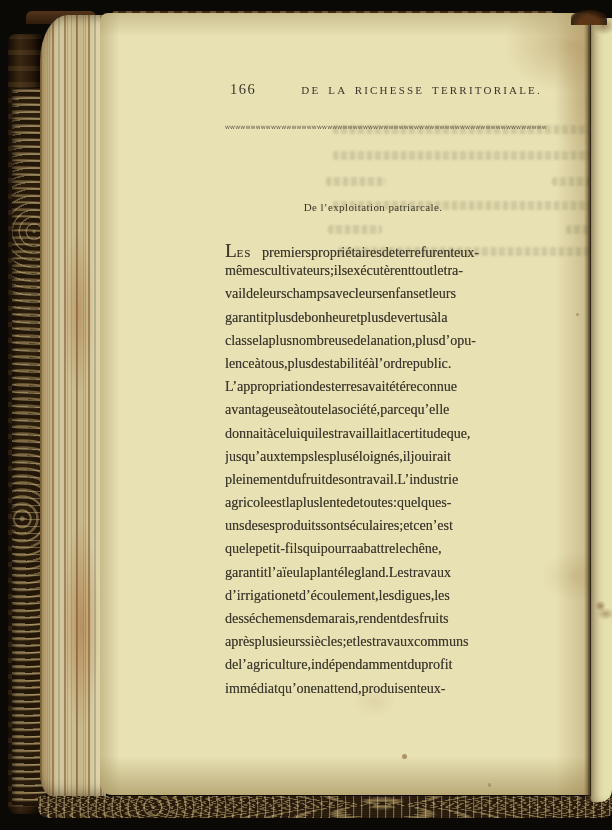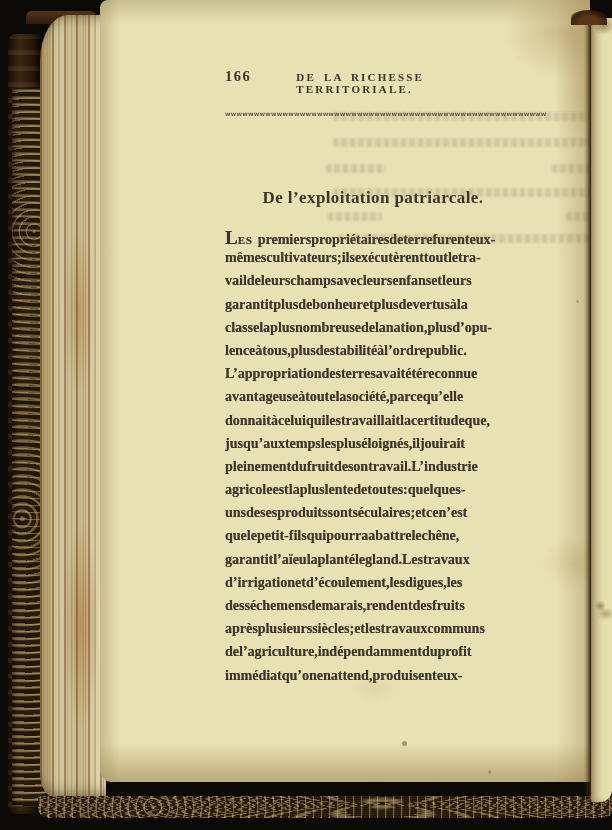--- a/index.html
+++ b/index.html
@@ -43,31 +43,30 @@
     background-image:
       radial-gradient(ellipse 26px 150px at 62% 78%, rgba(154,80,30,.38), rgba(154,80,30,0) 70%),
       radial-gradient(ellipse 22px 120px at 58% 38%, rgba(150,85,35,.30), rgba(150,85,35,0) 70%),
       repeating-linear-gradient(90deg, rgba(120,80,40,.55) 0 2px, rgba(0,0,0,0) 2px 7px, rgba(150,140,95,.5) 7px 8px, rgba(0,0,0,0) 8px 12px),
       repeating-linear-gradient(90deg, rgba(95,110,85,.32) 0 1px, rgba(0,0,0,0) 1px 9px),
       linear-gradient(90deg,#a98f5e,#d6caa0 28%,#c8b88a 62%,#ded3a8 86%,#e4dab0);
     border-radius:28px 0 0 16px / 46px 0 0 24px;
     box-shadow:inset 0 10px 12px -8px rgba(60,40,15,.55), inset 0 -12px 14px -8px rgba(60,40,15,.6);
   }
   .page{
-    position:absolute;left:100px;top:0;width:490px;height:782px;z-index:2;
+    position:absolute;left:100px;top:13px;width:490px;height:782px;z-index:2;
     background-color:#e8e1b4;
     background-image:
       radial-gradient(ellipse 95px 70px at 96% 4%, rgba(146,104,50,.35), rgba(146,104,50,0) 70%),
       radial-gradient(ellipse 50px 95px at 99.5% 11%, rgba(146,104,50,.22), rgba(146,104,50,0) 70%),
       radial-gradient(ellipse 46px 34px at 97% 72%, rgba(150,110,60,.18), rgba(150,110,60,0) 75%),
       radial-gradient(ellipse 30px 22px at 56% 88%, rgba(140,100,55,.10), rgba(140,100,55,0) 75%),
       linear-gradient(90deg, rgba(160,140,90,.45), rgba(160,140,90,0) 4%, rgba(160,140,90,0) 93%, rgba(150,125,70,.4)),
       linear-gradient(180deg, rgba(160,140,90,.4), rgba(160,140,90,0) 3%, rgba(160,140,90,0) 95%, rgba(140,115,60,.5));
     border-radius:8px 0 0 12px;
-    font-weight:bold;
   }
   .gutter-shadow{
     position:absolute;left:584px;top:16px;width:9px;height:786px;z-index:4;
     background:linear-gradient(90deg, rgba(90,70,35,0), rgba(70,50,20,.4) 38%, rgba(45,30,12,.75) 58%, rgba(150,125,80,.3) 85%, rgba(90,70,35,0));
   }
   .facing-page-edge{
     position:absolute;left:591px;top:18px;width:21px;height:784px;z-index:3;
     background-color:#e6dfae;
     background-image:
       radial-gradient(circle 8px at 45% 75%, rgba(110,70,30,.55), rgba(110,70,30,0) 70%),
@@ -103,33 +102,33 @@
     font-size:6px;line-height:8px;letter-spacing:.2px;color:#4c4638;opacity:.85;
     white-space:nowrap;overflow:hidden;
   }
   .chapter{
     position:absolute;top:141px;left:104px;width:322px;
     text-align:center;font-size:14px;letter-spacing:3px;color:#36312a;
     text-shadow:.2px .2px .4px rgba(54,49,42,.55);
   }
   .subtitle{
     position:absolute;top:188px;left:112px;width:322px;
-    text-align:center;font-size:17px;letter-spacing:.4px;color:#3a352b;
+    text-align:center;font-size:11px;letter-spacing:.4px;color:#3a352b;
   }
   .bodytext{
     position:absolute;top:227px;left:125px;width:322px;
     font-size:14px;color:#3b362b;
     text-shadow:.2px .2px .3px rgba(50,45,35,.55);
   }
   .jline{display:flex;align-items:baseline;height:23.2px;overflow:hidden;white-space:nowrap;}
   .jline span{display:inline-block;}
   .lead{white-space:nowrap;}
   .lead .cap{font-size:19px;}
   .lead .sc{font-size:11px;letter-spacing:.8px;}
-  .restwords{flex:1;display:flex;justify-content:space-between;margin-left:5px;min-width:0;}
+  .restwords{flex:1;display:flex;justify-content:space-between;margin-left:11px;min-width:0;}
   
   .ghost{
     position:absolute;height:9px;z-index:3;opacity:.38;border-radius:3px;
     background:repeating-linear-gradient(90deg, rgba(100,92,62,.5) 0 5px, rgba(100,92,62,.1) 5px 8px, rgba(100,92,62,.45) 8px 14px, rgba(100,92,62,.08) 14px 17px);
     filter:blur(1.1px);
   }
   .g1{top:112px;left:233px;width:312px;}
   .g2{top:138px;left:233px;width:312px;}
   .g3a{top:164px;left:226px;width:60px;}
   .g3b{top:164px;left:452px;width:92px;}

